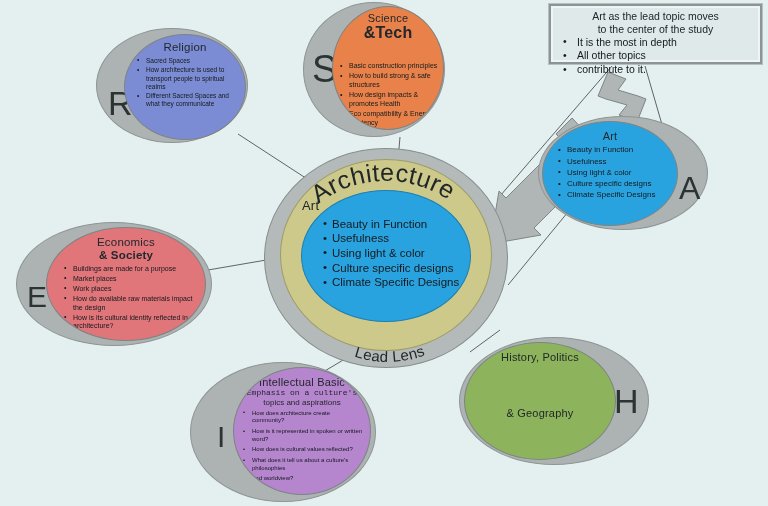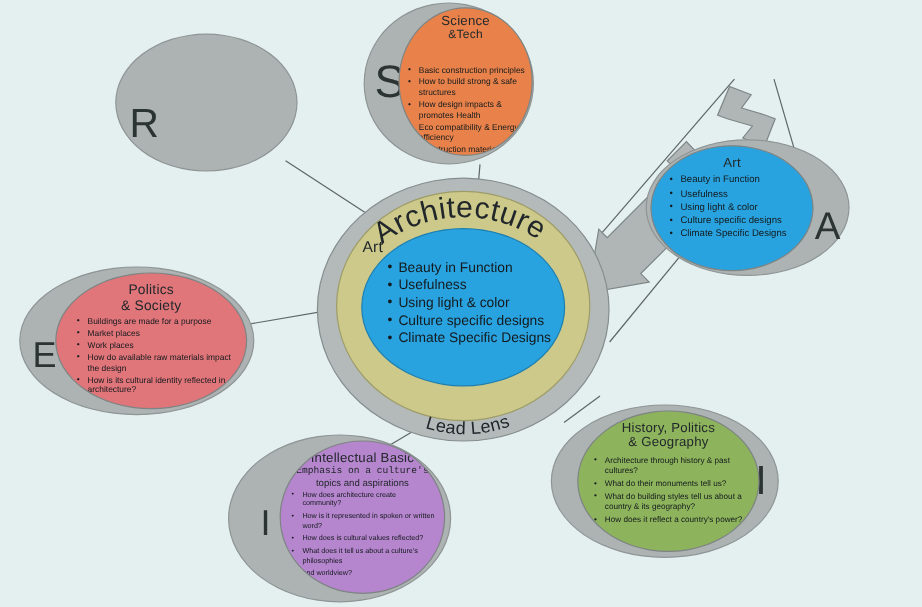--- a/index.html
+++ b/index.html
@@ -97,38 +97,55 @@
     </g>
 
     <g fill="#b0b6b6" stroke="#7e8585" stroke-width="1">
       <polygon points="608,72 598,96 606,99 627,105 619,115 637,122 646,99 638,96 618,90 626,79"></polygon>
     </g>
   </svg>
 
   <div class="node" id="node-religion" style="left:96px; top:28px; width:152px; height:115px;">
     <div class="shadow-ellipse"></div>
     <div class="big-letter" style="left:12px; top:58px; font-size:34px;">R</div>
+    <div class="color-ellipse" style="left:28px; top:6px; width:122px; height:106px; background:#7b8cd4; padding:6px 5px 0 5px;">
+      <div class="node-title" style="font-size:11.5px; margin-bottom:3px;">Religion</div>
+      <ul class="bullets" style="padding-left:6px;">
+        <li style="font-size:6.5px; text-align:left;">Sacred Spaces</li>
+        <li style="font-size:6.5px; text-align:left;">How architecture is used to transport people to spiritual realms</li>
+        <li style="font-size:6.5px; text-align:left;">Different Sacred Spaces and what they communicate</li>
+      </ul>
+    </div>
   </div>
 
   <div class="node" id="node-science" style="left:303px; top:2px; width:142px; height:135px;">
     <div class="shadow-ellipse"></div>
     <div class="big-letter" style="left:9px; top:48px; font-size:38px;">S</div>
     <div class="color-ellipse" style="left:29px; top:4px; width:112px; height:124px; background:#e8824a; padding:5px 4px 0 4px;">
       <div class="node-title" style="font-size:11px;text-align:center;">Science</div>
-      <div class="node-title" style="font-size:10px; margin-bottom:20px;">&amp;Tech</div>
+      <div class="node-title" style="font-size:16px; margin-bottom:20px;font-weight:bold;">&amp;Tech</div>
       <ul class="bullets" style="padding-left:2px;">
         <li style="font-size:7px;">Basic construction principles</li>
         <li style="font-size:7px;">How to build strong &amp; safe structures</li>
         <li style="font-size:7px;">How design impacts &amp; promotes Health</li>
         <li style="font-size:7px;">Eco compatibility &amp; Energy efficiency</li>
         <li style="font-size:7px;">Construction materials</li>
       </ul>
     </div>
   </div>
 
+  <div id="callout">
+    <div class="co-line" style="margin-top:4px;">Art as the lead topic moves</div>
+    <div class="co-line">to the center of the study</div>
+    <ul class="bullets">
+      <li>It is the most in depth</li>
+      <li>All other topics</li>
+      <li style="font-size:10.5px; padding-left:26px; line-height:1.22;">contribute to it.</li>
+    </ul>
+  </div>
 
   <div class="node" id="node-art-right" style="left:538px; top:116px; width:170px; height:114px;">
     <div class="shadow-ellipse"></div>
     <div class="big-letter" style="left:141px; top:56px; font-size:32px;">A</div>
     <div class="color-ellipse" style="left:4px; top:5px; width:136px; height:105px; background:#29a3e0; padding:8px 4px 0 4px;">
       <div class="node-title" style="font-size:11px; margin-bottom:3px;">Art</div>
       <ul class="bullets" style="padding-left:10px;">
         <li style="font-size:8px;">Beauty in Function</li>
         <li style="font-size:8px;">Usefulness</li>
         <li style="font-size:8px;">Using light &amp; color</li>
@@ -162,22 +179,22 @@
         <li>Culture specific designs</li>
         <li>Climate Specific Designs</li>
       </ul>
     </div>
   </div>
 
   <div class="node" id="node-economics" style="left:16px; top:222px; width:196px; height:124px;">
     <div class="shadow-ellipse"></div>
     <div class="big-letter" style="left:11px; top:60px; font-size:30px;">E</div>
     <div class="color-ellipse" style="left:30px; top:5px; width:160px; height:114px; background:#e0757a; padding:8px 8px 0 8px;">
-      <div class="node-title" style="font-size:11.5px;">Politics</div>
-      <div class="node-title" style="font-size:11.5px; margin-bottom:3px;">&amp; Society</div>
+      <div class="node-title" style="font-size:11.5px;">Economics</div>
+      <div class="node-title" style="font-size:11.5px; margin-bottom:3px;font-weight:bold;">&amp; Society</div>
       <ul class="bullets" style="padding-left:8px;">
         <li style="font-size:7px;">Buildings are made for  a purpose</li>
         <li style="font-size:7px;">Market places</li>
         <li style="font-size:7px;">Work places</li>
         <li style="font-size:7px;">How do available raw materials impact the design</li>
         <li style="font-size:7px;">How is  its cultural identity reflected in architecture?</li>
       </ul>
     </div>
   </div>
 
@@ -194,21 +211,21 @@
         <li style="font-size:6px; margin-bottom:3px;">How does is cultural values reflected?</li>
         <li style="font-size:6px; margin-bottom:3px;">What does it tell us about a culture's philosophies</li>
         <li style="font-size:6px;">and worldview?</li>
       </ul>
     </div>
   </div>
 
   <div class="node" id="node-history" style="left:459px; top:337px; width:190px; height:128px;">
     <div class="shadow-ellipse"></div>
     <div class="big-letter" style="left:155px; top:47px; font-size:34px;">H</div>
-    <div class="color-ellipse" style="left:22px; top:5px; width:152px; height:118px; background:#8db35c; padding:8px 6px 0 6px;">
+    <div class="color-ellipse" style="left:5px; top:5px; width:152px; height:118px; background:#8db35c; padding:8px 6px 0 6px;gap:44px;">
       <div class="node-title" style="font-size:11px;">History, Politics</div>
       <div class="node-title" style="font-size:11px; margin-bottom:5px;">&amp; Geography</div>
       <ul class="bullets" style="padding-left:6px;">
         <li style="font-size:6.8px; margin-bottom:2px;">Architecture through history &amp; past cultures?</li>
         <li style="font-size:6.8px; margin-bottom:2px;">What do their monuments tell us?</li>
         <li style="font-size:6.8px; margin-bottom:2px;">What do building  styles tell us about  a country &amp; its geography?</li>
         <li style="font-size:6.8px;">How does it reflect a country's  power?</li>
       </ul>
     </div>
   </div>

